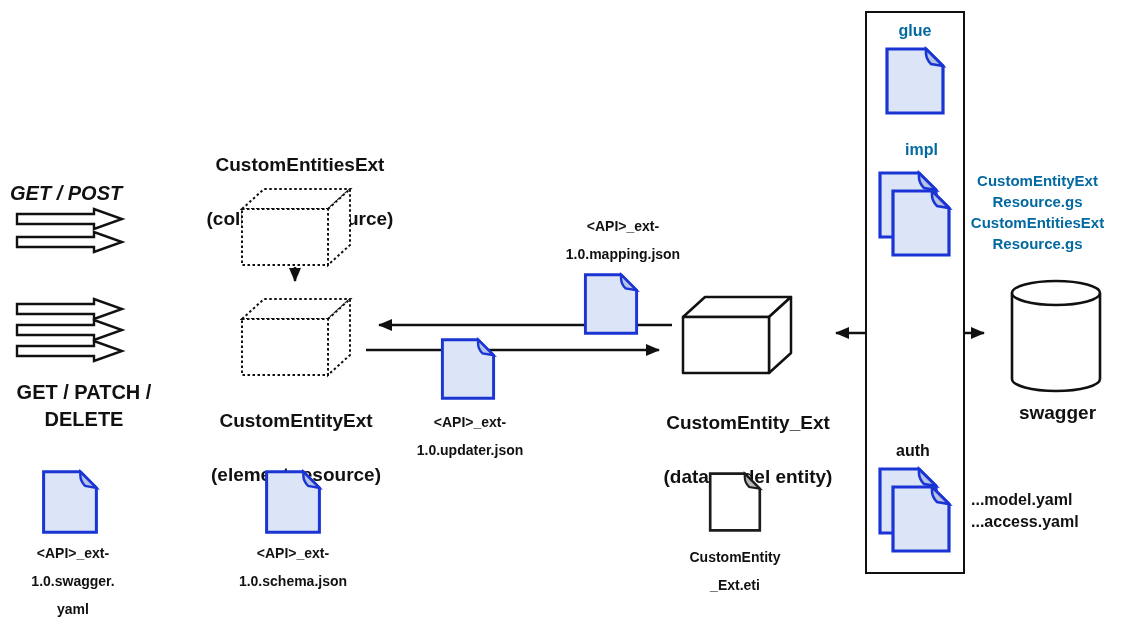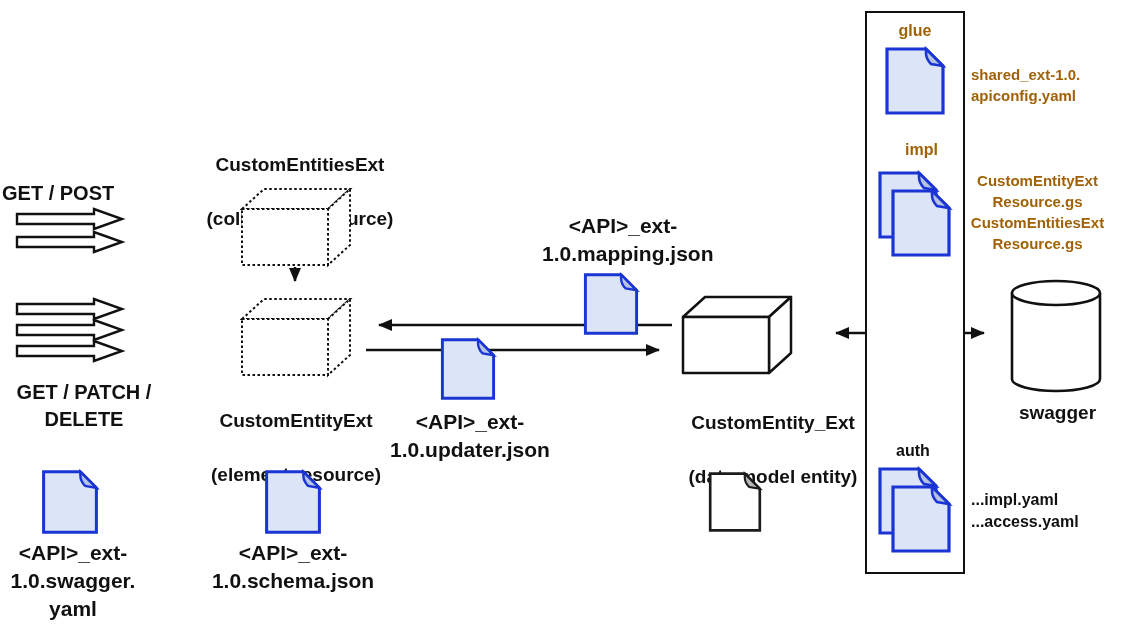--- a/index.html
+++ b/index.html
@@ -3,24 +3,24 @@
 <meta charset="utf-8">
 <style>
   html,body{margin:0;padding:0;background:#fff;}
   .canvas{
     position:relative;width:1136px;height:637px;background:#ffffff;
     font-family:"Liberation Sans",sans-serif;overflow:hidden;
   }
   .abs{position:absolute;}
   .lbl{font-weight:bold;color:#111;white-space:pre-line;}
   .center{text-align:center;}
-  .blue{color:#a16207;}
+  .blue{color:#0369a1;}
   .fs20{font-size:20px;line-height:27px;}
   .fs19{font-size:19px;line-height:27px;}
-  .fs17{font-size:21px;line-height:28px;}
+  .fs17{font-size:14px;line-height:28px;}
   .fs16{font-size:16px;line-height:22px;}
   .fs15{font-size:15px;line-height:21px;}
   .panel{border:2px solid #111;background:#fff;box-sizing:border-box;}
   svg{display:block;}
 </style>
 </head>
 <body>
 
 <div class="canvas">
 
@@ -35,21 +35,21 @@
 
     <line x1="672" y1="325" x2="379" y2="325" stroke="#111" stroke-width="2.5" marker-end="url(#ah)"></line>
 
     <line x1="366" y1="350" x2="659" y2="350" stroke="#111" stroke-width="2.5" marker-end="url(#ah)"></line>
 
     <line x1="865" y1="333" x2="836" y2="333" stroke="#111" stroke-width="2.5" marker-end="url(#ah)"></line>
 
     <line x1="965" y1="333" x2="984" y2="333" stroke="#111" stroke-width="2.5" marker-end="url(#ah)"></line>
   </svg>
 
-  <div class="abs lbl fs20" style="left:2px;top:180px;width:130px;">GET / POST</div>
+  <div class="abs lbl fs20" style="left:10px;top:180px;width:130px;font-style:italic;">GET / POST</div>
 
   <svg class="abs" style="left:14px;top:206px;" width="114" height="54">
     <polygon points="3,8 80,8 80,3 108,13 80,23 80,18 3,18" fill="#fff" stroke="#111" stroke-width="2.4"></polygon>
     <polygon points="3,31 80,31 80,26 108,36 80,46 80,41 3,41" fill="#fff" stroke="#111" stroke-width="2.4"></polygon>
   </svg>
 
   <svg class="abs" style="left:14px;top:297px;" width="114" height="72">
     <polygon points="3,7 80,7 80,2 108,12 80,22 80,17 3,17" fill="#fff" stroke="#111" stroke-width="2.4"></polygon>
     <polygon points="3,28 80,28 80,23 108,33 80,43 80,38 3,38" fill="#fff" stroke="#111" stroke-width="2.4"></polygon>
     <polygon points="3,49 80,49 80,44 108,54 80,64 80,59 3,59" fill="#fff" stroke="#111" stroke-width="2.4"></polygon>
@@ -85,21 +85,21 @@
   </div>
 
   <svg class="abs" style="left:680px;top:291px;" width="116" height="86">
     <g fill="#fff" stroke="#111" stroke-width="2.5" stroke-linejoin="round">
       <polygon points="3,26 25,6 111,6 89,26"></polygon>
       <polygon points="89,26 111,6 111,62 89,82"></polygon>
       <rect x="3" y="26" width="86" height="56"></rect>
     </g>
   </svg>
 
-  <div class="abs lbl fs19 center" style="left:661px;top:382px;width:224px;">
+  <div class="abs lbl fs19 center" style="left:636px;top:382px;width:224px;">
     <div>CustomEntity_Ext</div>
     <div>(data model entity)</div>
   </div>
 
   <div class="abs lbl fs17 center" style="left:542px;top:212px;width:162px;">&lt;API&gt;_ext-
 1.0.mapping.json</div>
   <svg class="abs" style="left:582px;top:272px;" width="58" height="64" viewBox="0 0 62 70">
     <path d="M3,3 L42,3 L59,20 L59,67 L3,67 Z" fill="#dbe5f7" stroke="#1a35d4" stroke-width="3.2"></path>
     <path d="M42,3 L59,20 L47,18 Q42,13 42,7 Z" fill="#b7c3e4" stroke="#1a35d4" stroke-width="2.6"></path>
   </svg>
@@ -123,30 +123,30 @@
     <path d="M3,3 L42,3 L59,20 L59,67 L3,67 Z" fill="#dbe5f7" stroke="#1a35d4" stroke-width="3.2"></path>
     <path d="M42,3 L59,20 L47,18 Q42,13 42,7 Z" fill="#b7c3e4" stroke="#1a35d4" stroke-width="2.6"></path>
   </svg>
   <div class="abs lbl fs17 center" style="left:211px;top:539px;width:164px;">&lt;API&gt;_ext-
 1.0.schema.json</div>
 
   <svg class="abs" style="left:706px;top:471px;" width="58" height="62" viewBox="0 0 62 70">
     <path d="M3,3 L42,3 L59,20 L59,67 L3,67 Z" fill="#ffffff" stroke="#1c1c1c" stroke-width="3"></path>
     <path d="M42,3 L59,20 L47,18 Q42,13 42,7 Z" fill="#b9b9b9" stroke="#1c1c1c" stroke-width="2.4"></path>
   </svg>
+  <div class="abs lbl fs17 center" style="left:653px;top:543px;width:164px;">CustomEntity
+_Ext.eti</div>
 
   <div class="abs panel" style="left:865px;top:11px;width:100px;height:563px;"></div>
 
   <div class="abs lbl fs16 center blue" style="left:865px;top:20px;width:100px;">glue</div>
   <svg class="abs" style="left:884px;top:46px;" width="62" height="70" viewBox="0 0 62 70">
     <path d="M3,3 L42,3 L59,20 L59,67 L3,67 Z" fill="#dbe5f7" stroke="#1a35d4" stroke-width="3.2"></path>
     <path d="M42,3 L59,20 L47,18 Q42,13 42,7 Z" fill="#b7c3e4" stroke="#1a35d4" stroke-width="2.6"></path>
   </svg>
-  <div class="abs lbl fs15 blue" style="left:971px;top:64px;width:160px;">shared_ext-1.0.
-apiconfig.yaml</div>
 
   <div class="abs lbl fs16 center blue" style="left:865px;top:139px;width:113px;">impl</div>
   <svg class="abs" style="left:877px;top:170px;" width="78" height="92" viewBox="0 0 78 92">
     <g>
       <path d="M3,3 L42,3 L59,20 L59,67 L3,67 Z" fill="#dbe5f7" stroke="#1a35d4" stroke-width="3.2"></path>
       <path d="M42,3 L59,20 L47,18 Q42,13 42,7 Z" fill="#b7c3e4" stroke="#1a35d4" stroke-width="2.6"></path>
     </g>
     <g transform="translate(13,18)">
       <path d="M3,3 L42,3 L59,20 L59,67 L3,67 Z" fill="#dbe5f7" stroke="#1a35d4" stroke-width="3.2"></path>
       <path d="M42,3 L59,20 L47,18 Q42,13 42,7 Z" fill="#b7c3e4" stroke="#1a35d4" stroke-width="2.6"></path>
@@ -161,21 +161,21 @@
   <svg class="abs" style="left:877px;top:466px;" width="78" height="92" viewBox="0 0 78 92">
     <g>
       <path d="M3,3 L42,3 L59,20 L59,67 L3,67 Z" fill="#dbe5f7" stroke="#1a35d4" stroke-width="3.2"></path>
       <path d="M42,3 L59,20 L47,18 Q42,13 42,7 Z" fill="#b7c3e4" stroke="#1a35d4" stroke-width="2.6"></path>
     </g>
     <g transform="translate(13,18)">
       <path d="M3,3 L42,3 L59,20 L59,67 L3,67 Z" fill="#dbe5f7" stroke="#1a35d4" stroke-width="3.2"></path>
       <path d="M42,3 L59,20 L47,18 Q42,13 42,7 Z" fill="#b7c3e4" stroke="#1a35d4" stroke-width="2.6"></path>
     </g>
   </svg>
-  <div class="abs lbl fs16" style="left:971px;top:489px;width:160px;">...impl.yaml
+  <div class="abs lbl fs16" style="left:971px;top:489px;width:160px;">...model.yaml
 ...access.yaml</div>
 
   <svg class="abs" style="left:1008px;top:277px;" width="96" height="122" viewBox="0 0 96 122">
     <path d="M4,16 L4,102 A44,12 0 0 0 92,102 L92,16" fill="#fff" stroke="#111" stroke-width="2.6"></path>
     <ellipse cx="48" cy="16" rx="44" ry="12" fill="#fff" stroke="#111" stroke-width="2.6"></ellipse>
   </svg>
   <div class="abs lbl fs19 center" style="left:1000px;top:399px;width:115px;">swagger</div>
 
 </div>
 

